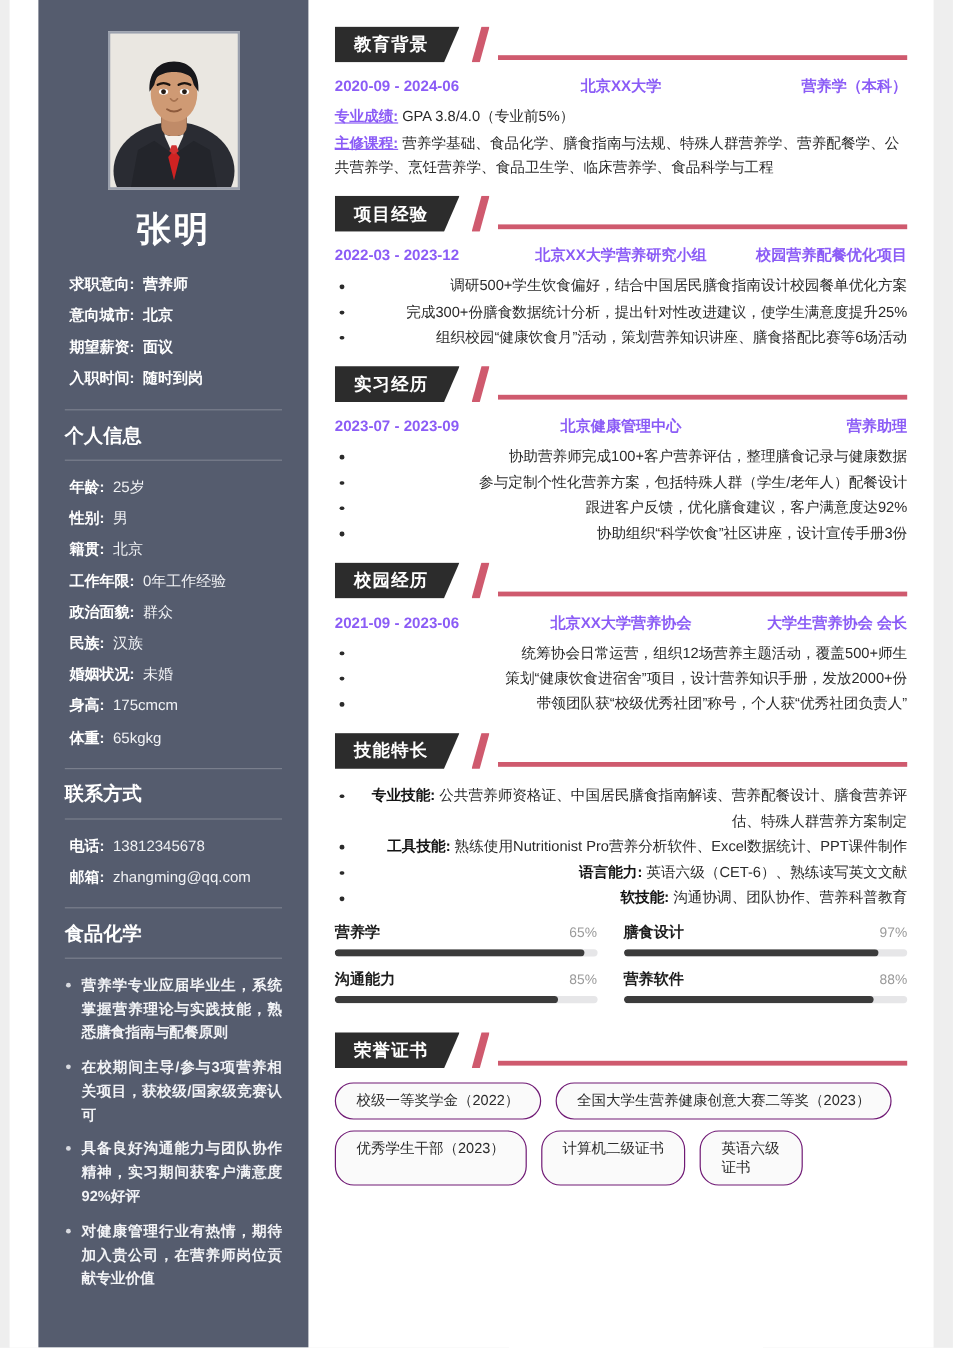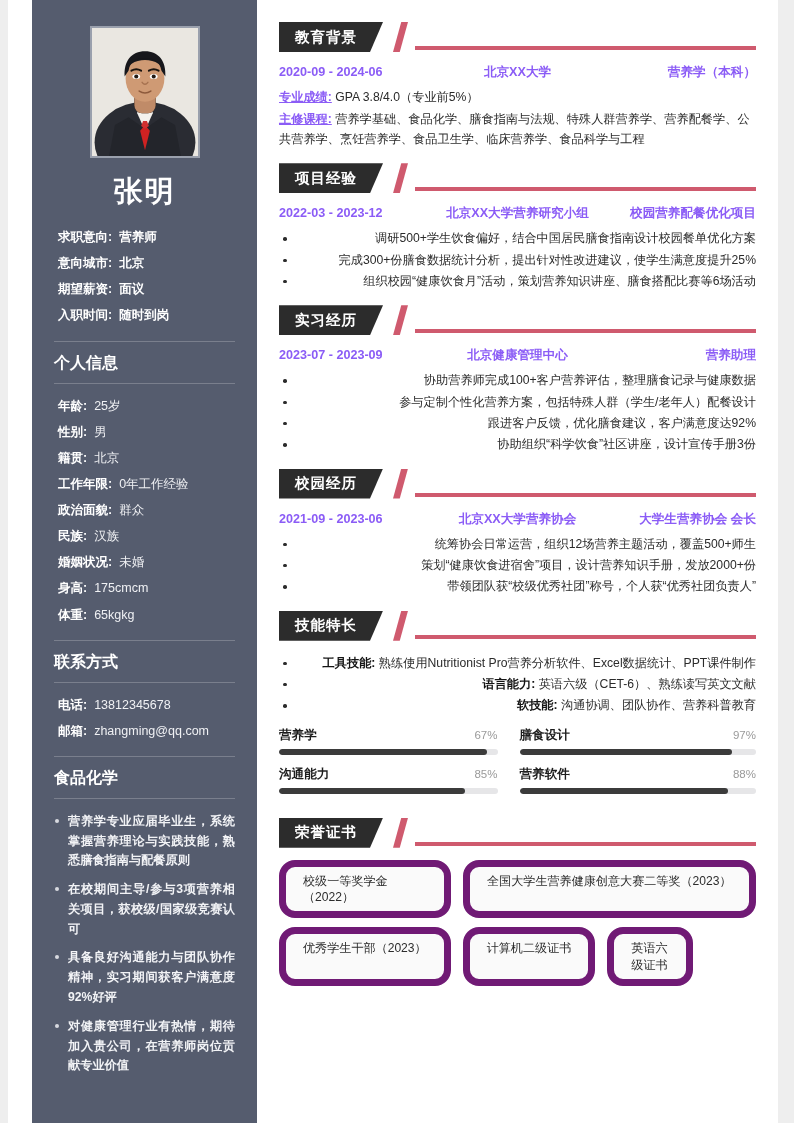--- a/index.html
+++ b/index.html
@@ -234,21 +234,21 @@
   }
 
   
   .pills {
     display: flex;
     flex-wrap: wrap;
     gap: 9px 12px;
     margin-top: 4px;
   }
   .pill {
-    border: 7px solid #701a75;
+    border: 1px solid #701a75;
     border-radius: 16px;
     background: #fafafa;
     padding: 6px 17px;
     font-size: 12.1px;
     color: #2c2c2c;
     line-height: 1.35;
     max-width: 172px;
   }
   .pill.wide { max-width: 320px; white-space: nowrap; }
 </style>
@@ -465,38 +465,42 @@
     </section>
 
     <section class="sec">
       <div class="sec-head">
         <div class="sec-tab">技能特长</div>
         <div class="sec-slash" style="left: 114px;"></div>
         <div class="sec-rule" style="left: 136px;"></div>
       </div>
       <ul class="b-list">
         <li>
+          <b>专业技能:</b>
+          <span>公共营养师资格证、中国居民膳食指南解读、营养配餐设计、膳食营养评估、特殊人群营养方案制定</span>
+        </li>
+        <li>
           <b>工具技能:</b>
           <span>熟练使用Nutritionist Pro营养分析软件、Excel数据统计、PPT课件制作</span>
         </li>
         <li>
           <b>语言能力:</b>
           <span>英语六级（CET-6）、熟练读写英文文献</span>
         </li>
         <li>
           <b>软技能:</b>
           <span>沟通协调、团队协作、营养科普教育</span>
         </li>
       </ul>
 
       <div class="bars">
         <div class="bar-item">
           <div class="bar-top">
             <span class="bar-name">营养学</span>
-            <span class="bar-pct">67%</span>
+            <span class="bar-pct">65%</span>
           </div>
           <div class="bar-track">
             <div class="bar-fill" style="width: 95%;"></div>
           </div>
         </div>
         <div class="bar-item">
           <div class="bar-top">
             <span class="bar-name">膳食设计</span>
             <span class="bar-pct">97%</span>
           </div>

